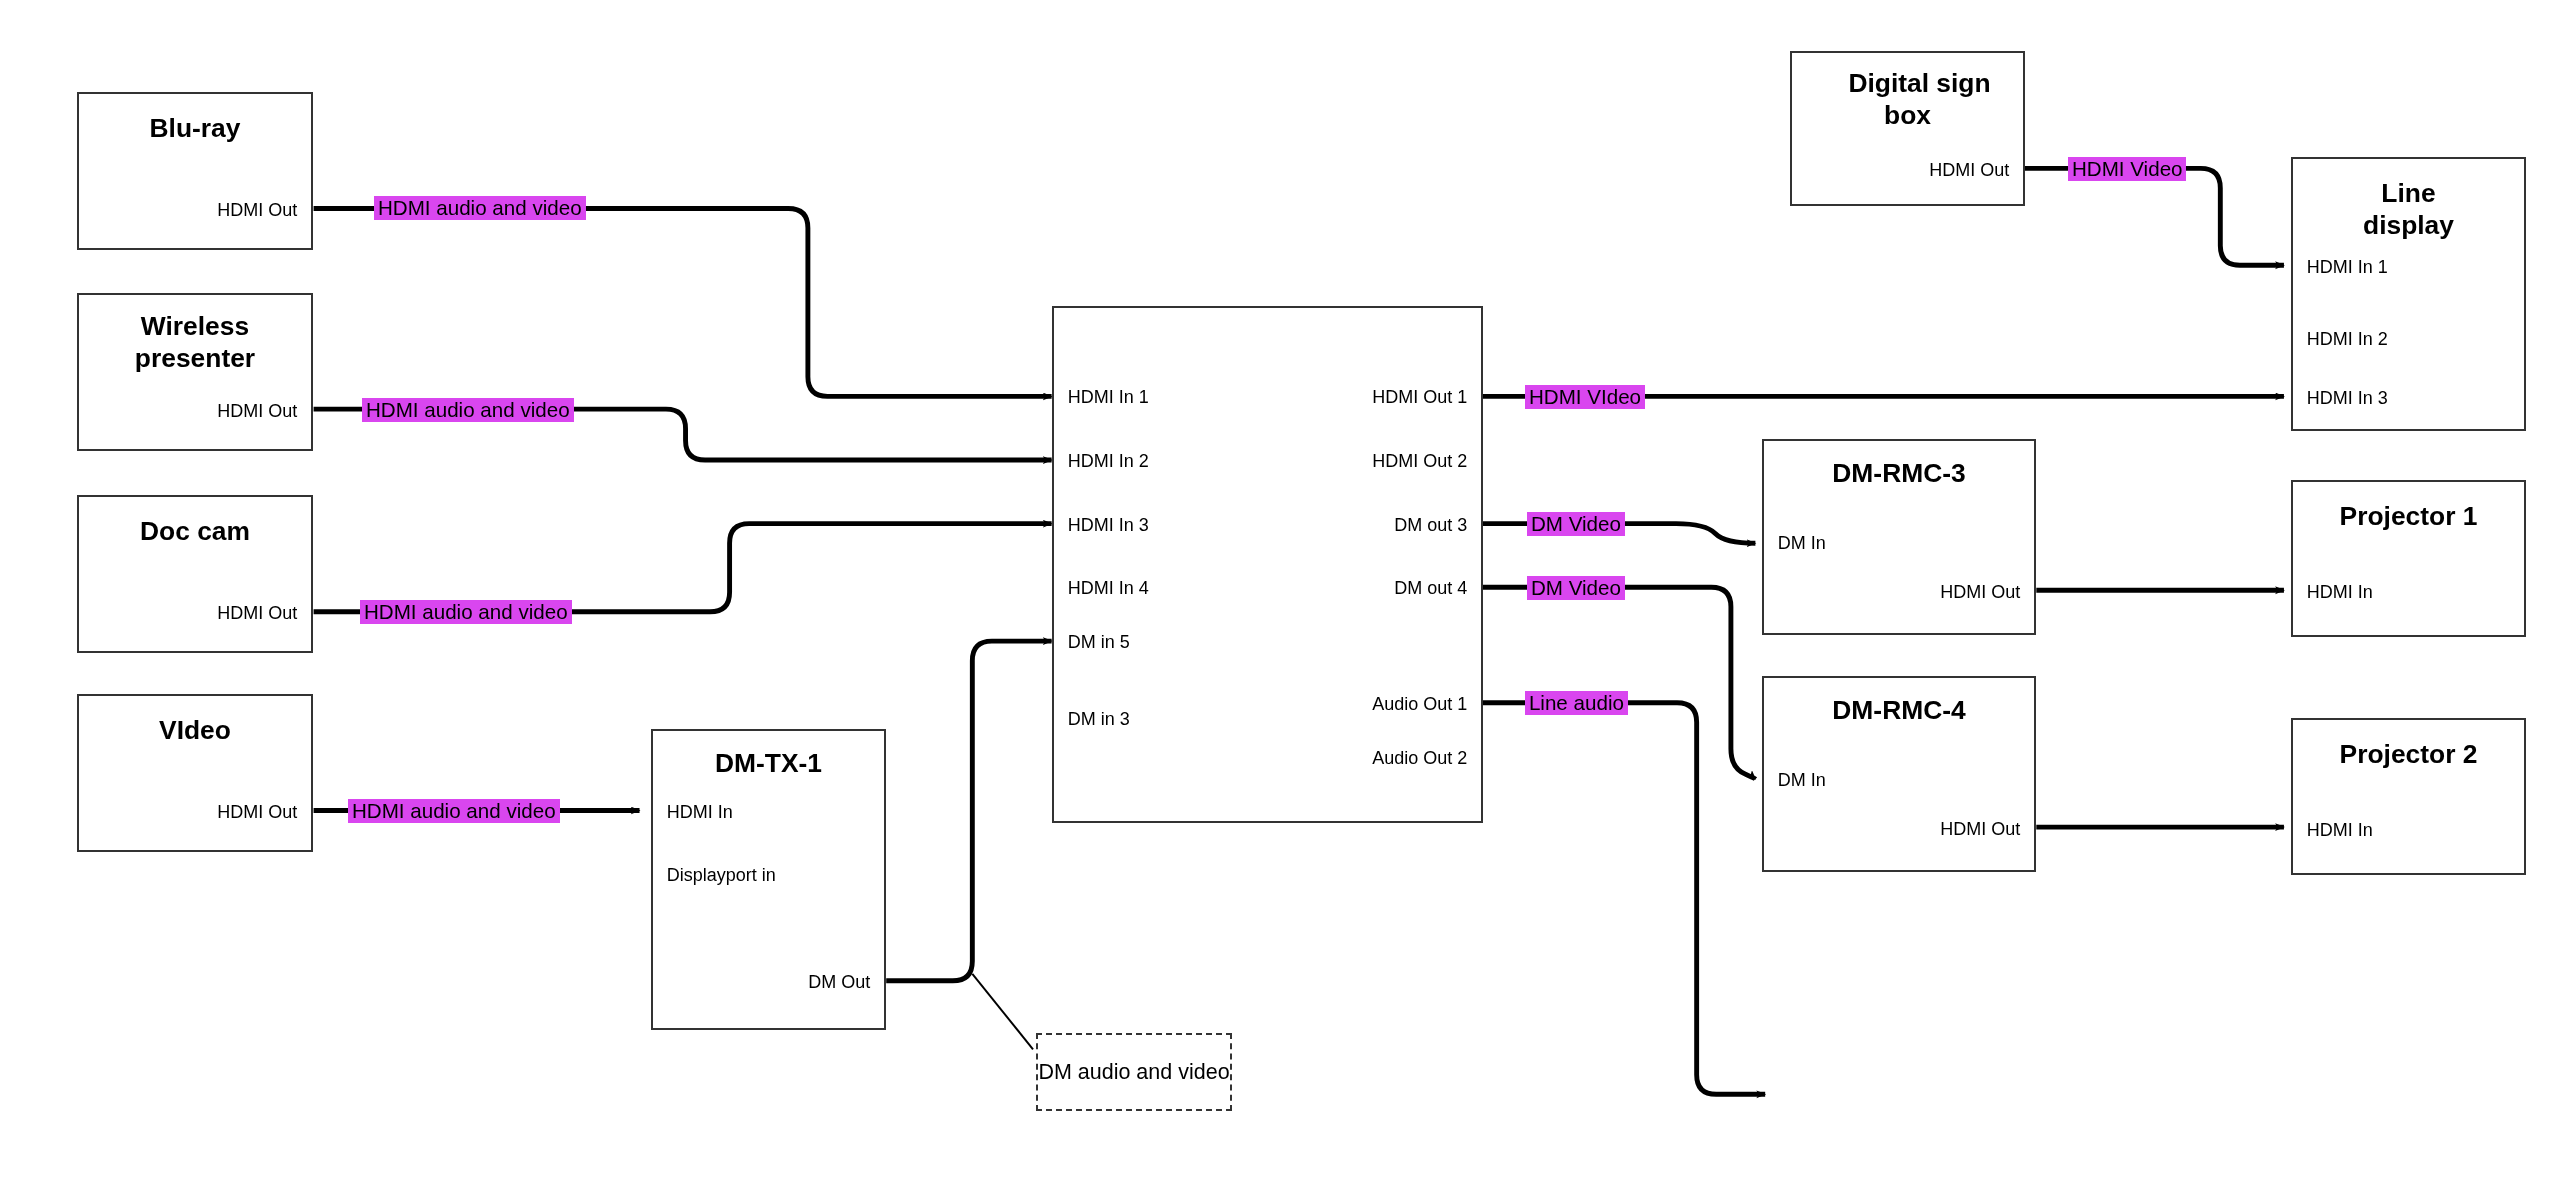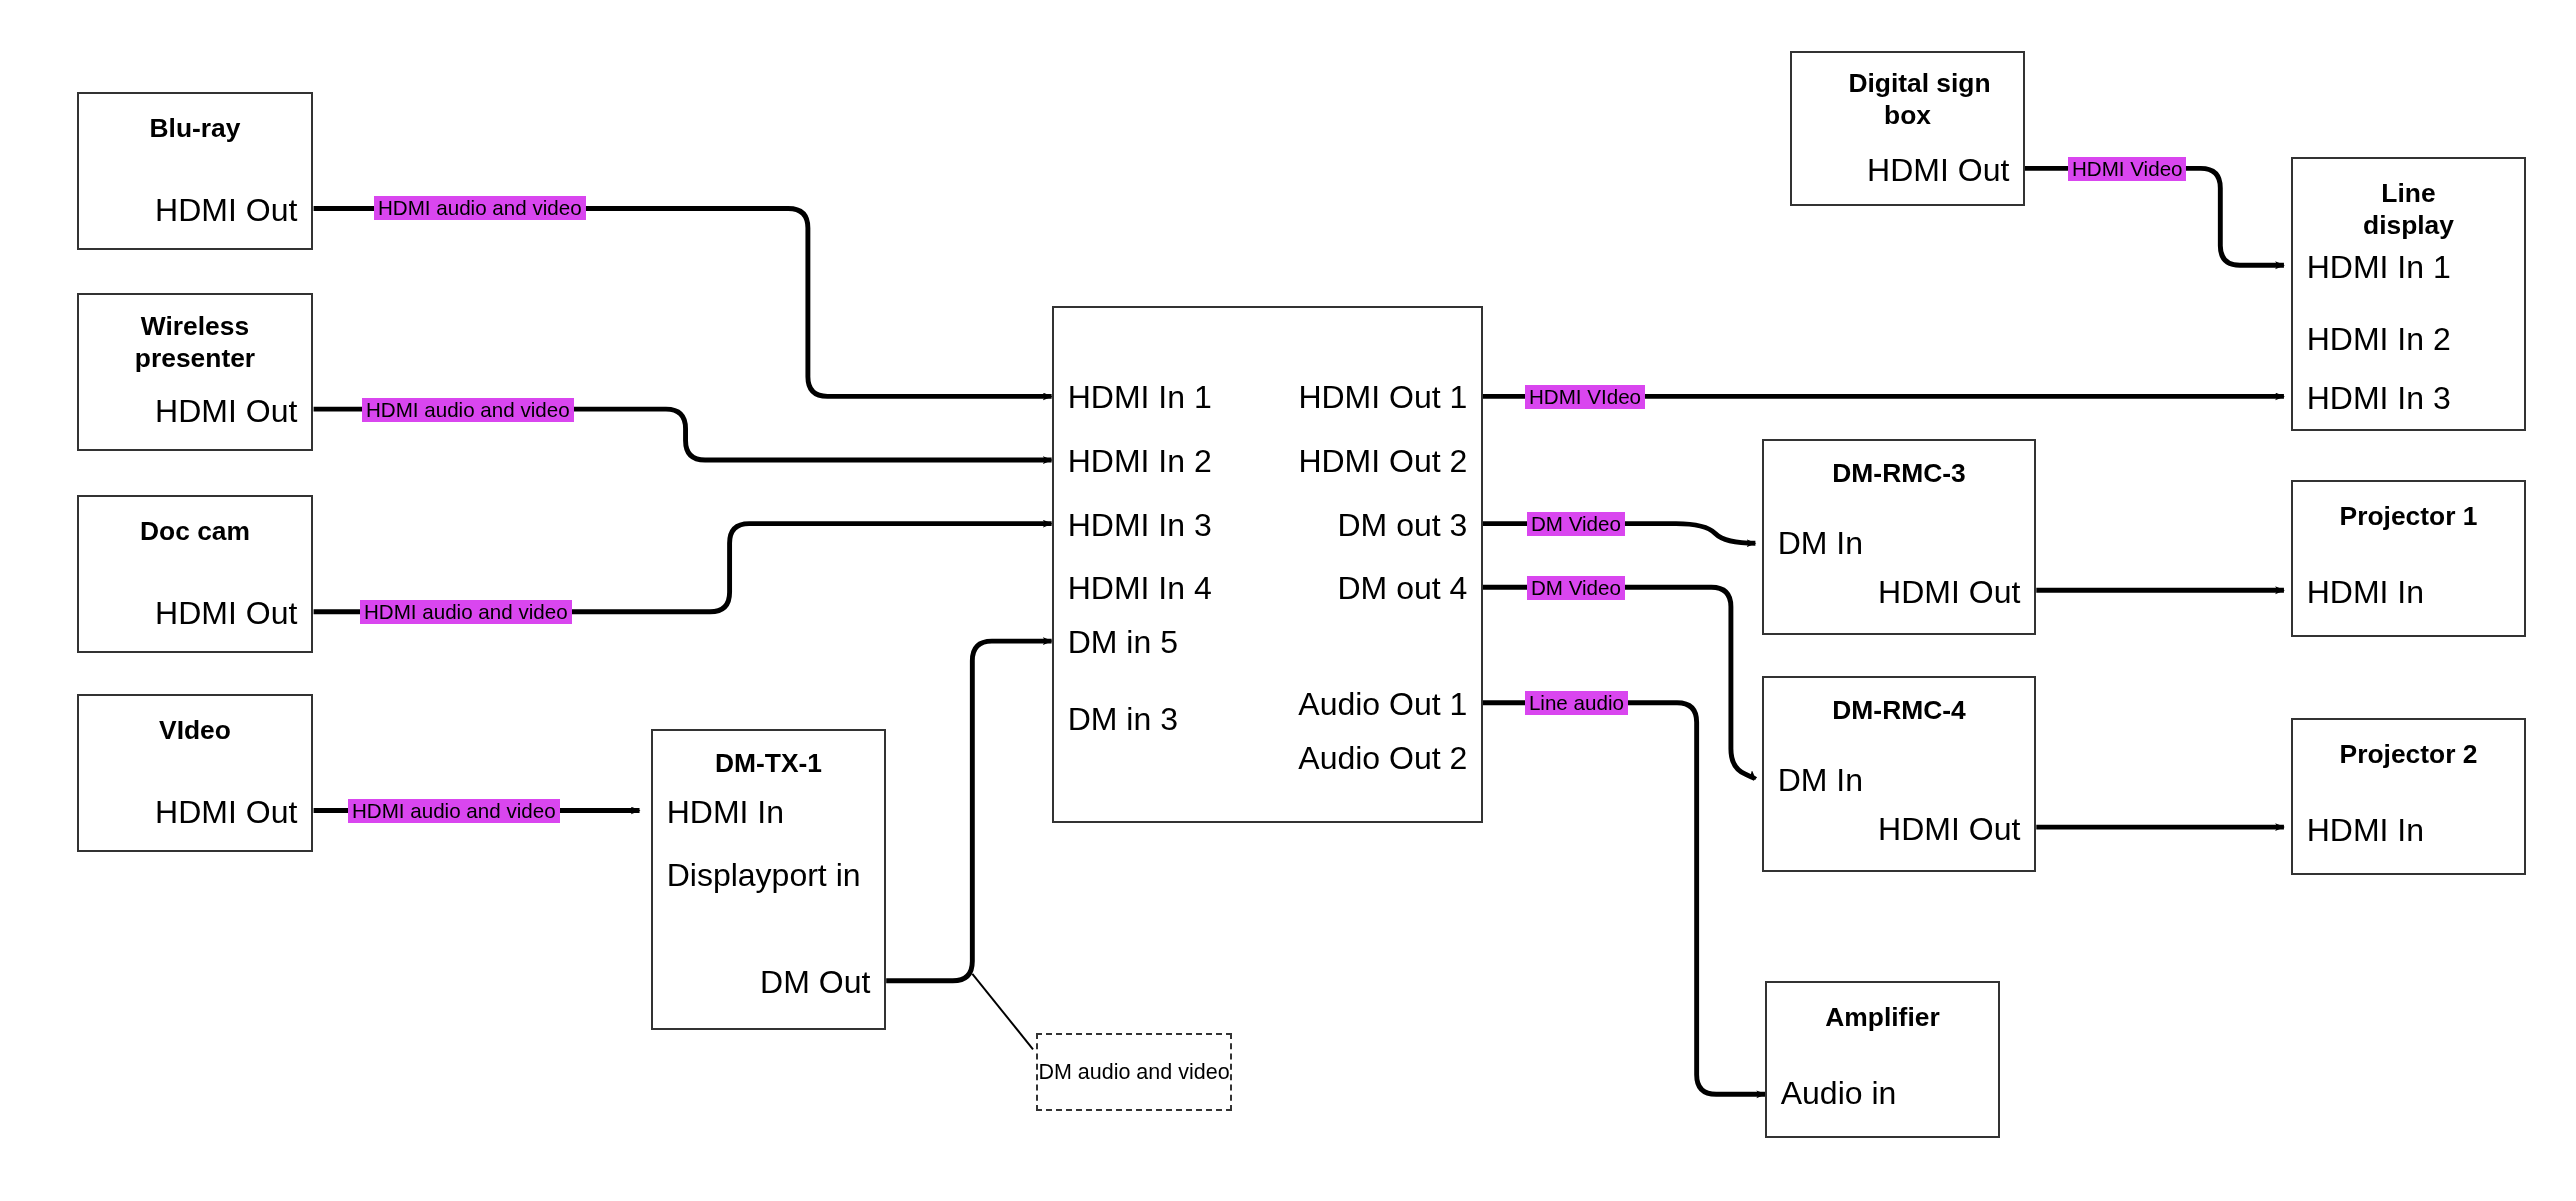--- a/index.html
+++ b/index.html
@@ -35,21 +35,21 @@
     left: 0;
     right: 0;
     text-align: center;
     font-weight: bold;
     font-size: 26.4px;
     color: #000000;
     line-height: 32px;
   }
   .port {
     position: absolute;
-    font-size: 32px;
+    font-size: 18px;
     color: #000000;
     line-height: 29px;
     white-space: nowrap;
   }
   .port.right {
     right: 13.7px;
     text-align: right;
   }
   .port.left {
     left: 13.7px;
@@ -193,24 +193,20 @@
   <div class="node" style="left:2291px; top:480px; width:235px; height:157px;">
     <div class="node-title" style="top:17.6px;">Projector 1</div>
     <div class="port left" style="top:96px;">HDMI In</div>
   </div>
 
   <div class="node" style="left:2291px; top:718px; width:235px; height:157px;">
     <div class="node-title" style="top:17.6px;">Projector 2</div>
     <div class="port left" style="top:96px;">HDMI In</div>
   </div>
 
-  <div class="node" style="left:1765px; top:981px; width:235px; height:157px;">
-    <div class="node-title" style="top:17.6px;">Amplifier</div>
-    <div class="port left" style="top:96px;">Audio in</div>
-  </div>
 
   <div class="wire-label" style="left:374px; top:196px;">HDMI audio and video</div>
 
   <div class="wire-label" style="left:362px; top:398px;">HDMI audio and video</div>
 
   <div class="wire-label" style="left:360px; top:600px;">HDMI audio and video</div>
 
   <div class="wire-label" style="left:348px; top:799px;">HDMI audio and video</div>
 
   <div class="wire-label" style="left:2068px; top:157px;">HDMI Video</div>

